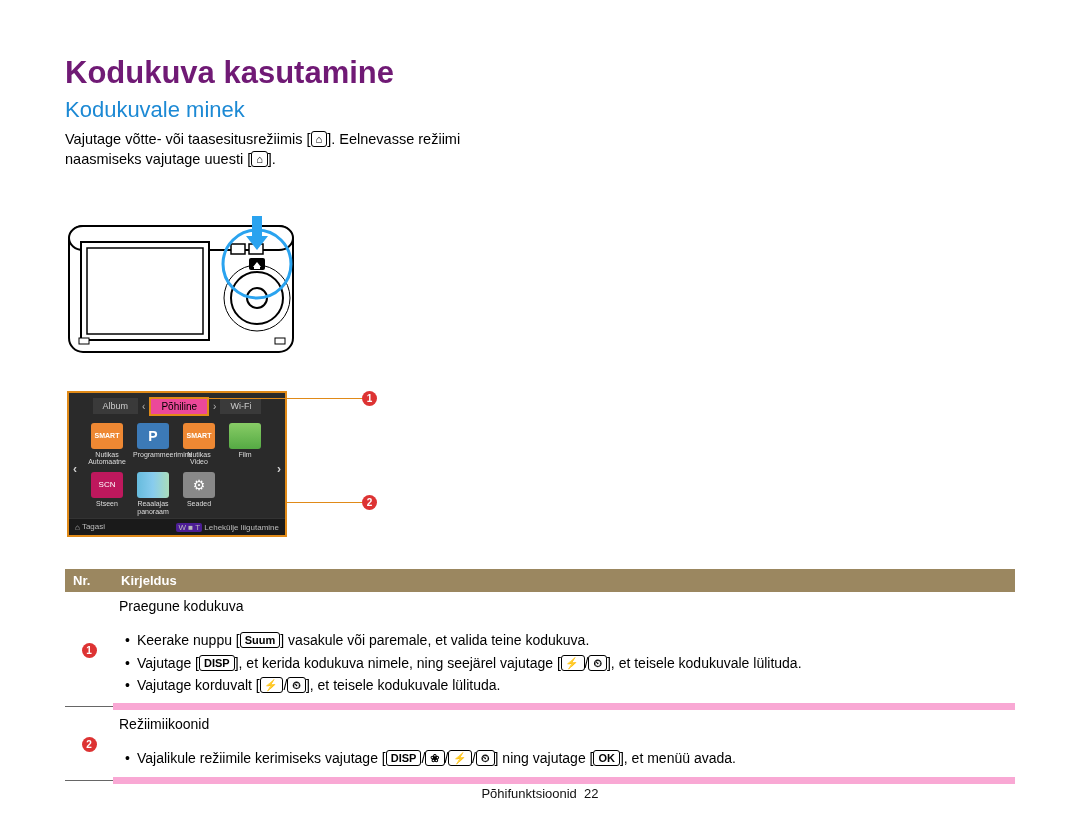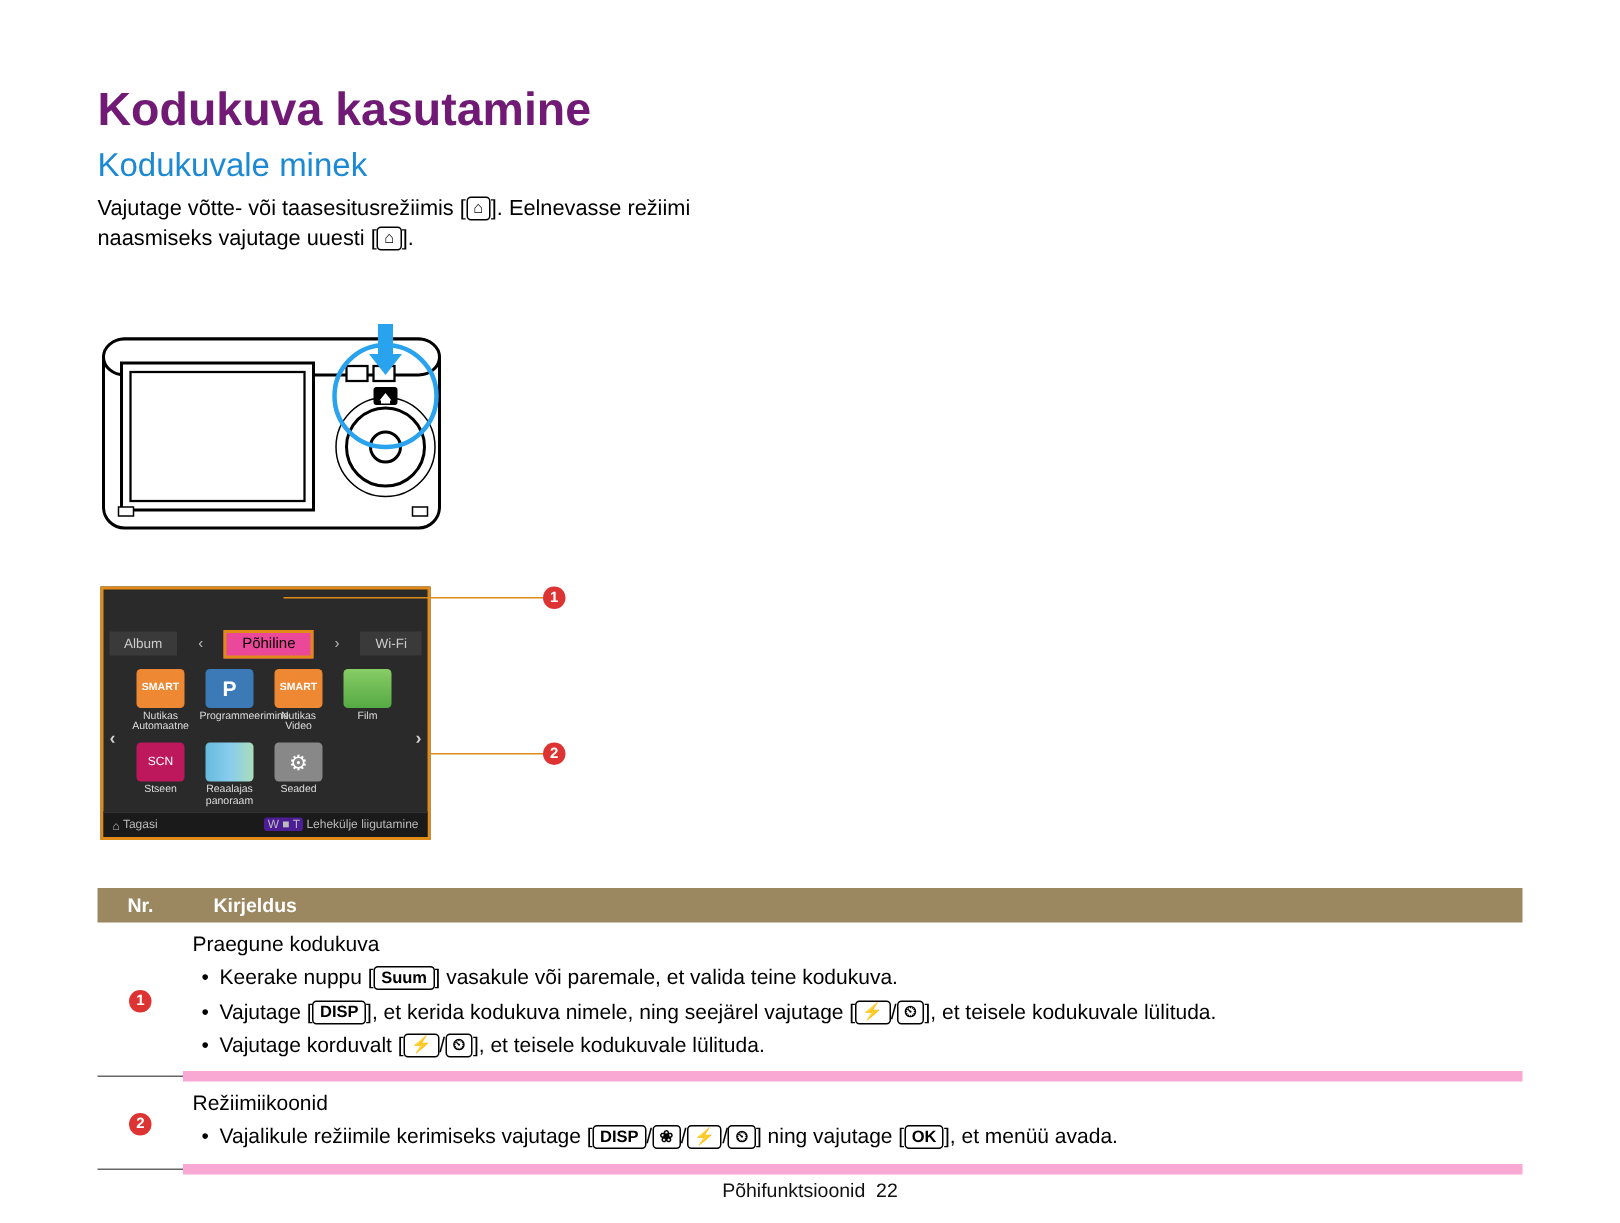--- a/index.html
+++ b/index.html
@@ -60,23 +60,22 @@
     width: 220px;
     border: 2px solid #e08a18;
     background: #2a2a2a;
     color: #ddd;
     font-size: 9px;
   }
   .ss-top {
     display: flex;
     align-items: center;
     justify-content: center;
-    gap: 11px;
+    gap: 1px;
     padding: 4px 0;
-    margin-top: 23px;
   }
   .ss-tab {
     background: #3a3a3a;
     padding: 3px 10px;
     font-size: 9px;
     color: #ccc;
   }
   .ss-tab.active {
     background: #ec4899;
     color: #000;
@@ -89,44 +88,44 @@
   .ss-grid { display: flex; gap: 6px; flex-wrap: wrap; justify-content: flex-start; width: 180px; }
   .ss-cell { width: 40px; text-align: center; }
   .ss-icon {
     width: 32px; height: 26px; margin: 0 auto 2px auto; border-radius: 3px;
     background: #7aa8d8;
     display: flex; align-items: center; justify-content: center;
   }
   .ss-label { font-size: 7px; line-height: 1.1; color: #ddd; }
   .ss-nav { color: #cfcfcf; font-size: 12px; font-weight: bold; }
   .ss-bottom {
-    display: flex; justify-content: space-between; align-items: flex-start;
+    display: flex; justify-content: space-between; align-items: center;
     background: #1a1a1a; padding: 3px 6px; font-size: 8px; color: #bbb;
     border-top: 1px solid #333;
   }
   .callout-circle {
     display: inline-flex; width: 15px; height: 15px; border-radius: 50%;
     background: #d33; color: #fff; align-items: center; justify-content: center;
     font-size: 10px; font-weight: bold;
   }
   .callout1 { position: absolute; top: 0px; left: 295px; }
   .callout1-line { position:absolute; top:7px; left:122px; width:175px; height:1px; background:#e08a18;}
   .callout2 { position: absolute; top: 104px; left: 295px; }
   .callout2-line { position:absolute; top:111px; left:220px; width:77px; height:1px; background:#e08a18;}
 
   
   .desc-table { width: 100%; border-collapse: collapse; font-size: 14px; }
   .desc-table th {
     background: #9b8760; color: #fff; text-align: left;
-    padding: 4px 20px; font-weight: bold; font-size: 13px;
+    padding: 4px 8px; font-weight: bold; font-size: 13px;
   }
   .desc-table th.nr { width: 48px; }
   .desc-table td { border-bottom: 7px solid #f9a8d4; padding: 6px 6px; vertical-align: top; }
   .desc-table td.nrcell { text-align: center; vertical-align: middle; border-bottom: 1px solid #666;}
-  .desc-table ul { list-style: none; padding-left: 6px; margin-top: 4px; }
+  .desc-table ul { list-style: none; padding-left: 6px; margin-top: 16px; }
   .desc-table li { position: relative; padding-left: 12px; margin-bottom: 2px; line-height: 1.45;}
   .desc-table li::before { content: "•"; position: absolute; left: 0; }
 
   .footer {
     position: absolute; bottom: 14px; left: 0; width: 100%;
     text-align: center; font-size: 13px; color: #111;
   }
 
   .inline-icon { display:inline-block; vertical-align:-1px;}
 </style>

